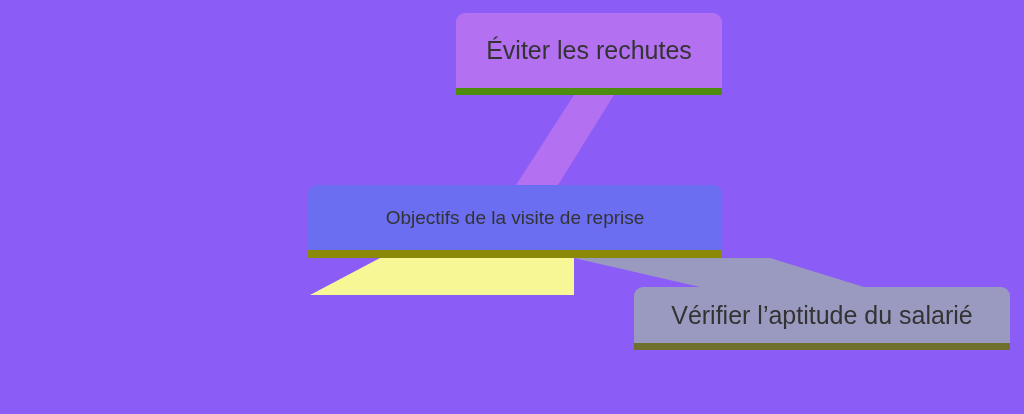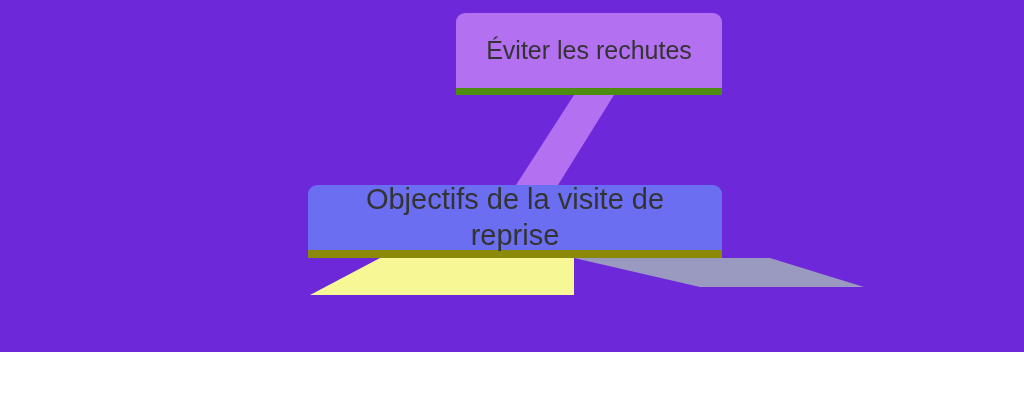--- a/index.html
+++ b/index.html
@@ -7,22 +7,22 @@
     margin: 0;
     padding: 0;
     background: #ffffff;
   }
   body {
     font-family: "Liberation Sans", sans-serif;
   }
   #diagram-canvas {
     position: relative;
     width: 1024px;
-    height: 352px;
-    background: #6d28d9;
+    height: 414px;
+    background: #8b5cf6;
     overflow: hidden;
   }
   #connector-layer {
     position: absolute;
     left: 0;
     top: 0;
     width: 1024px;
     height: 414px;
     z-index: 1;
   }
@@ -61,21 +61,21 @@
   
   #node-objectifs {
     left: 308px;
     top: 185px;
     width: 414px;
     height: 73px;
     background: #6b6ef0;
     border-bottom: 8px solid #8a8a08;
     border-radius: 9px 9px 0 0;
   }
-  #node-objectifs .node-label { font-size: 29px; }
+  #node-objectifs .node-label { font-size: 19px; }
 
   
   #node-proposer {
     left: 18px;
     top: 295px;
     width: 412px;
     height: 97px;
     background: #f7f795;
     border-bottom: 7px solid #141478;
     border-radius: 9px 9px 0 0;
@@ -110,14 +110,17 @@
 
   <div class="node" id="node-eviter">
     <span class="node-label">Éviter les rechutes</span>
   </div>
 
   <div class="node" id="node-objectifs">
     <span class="node-label">Objectifs de la visite de reprise</span>
   </div>
 
 
+  <div class="node" id="node-verifier">
+    <span class="node-label">Vérifier l’aptitude du salarié</span>
+  </div>
 
 </div>
 
 </body></html>

